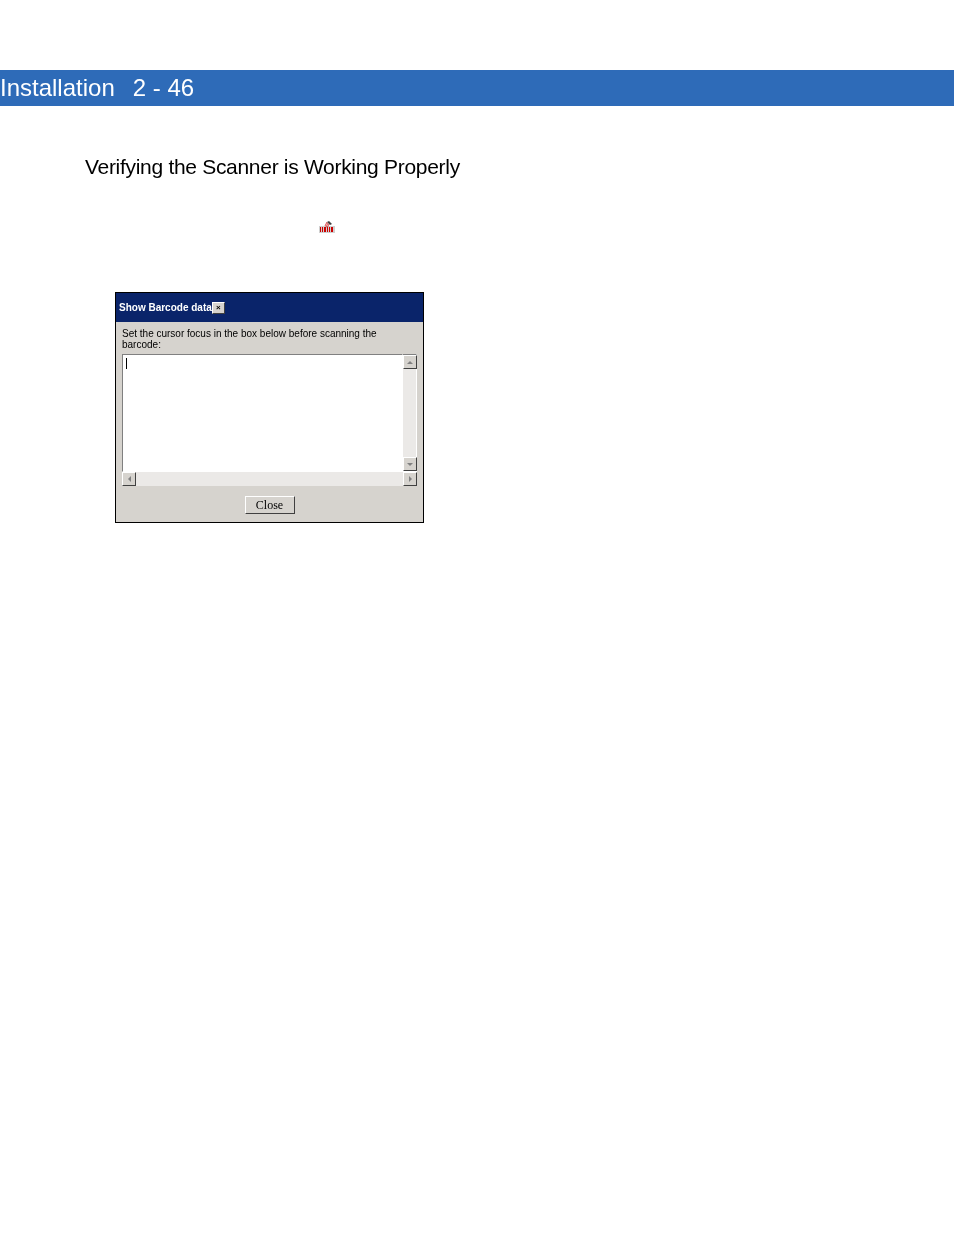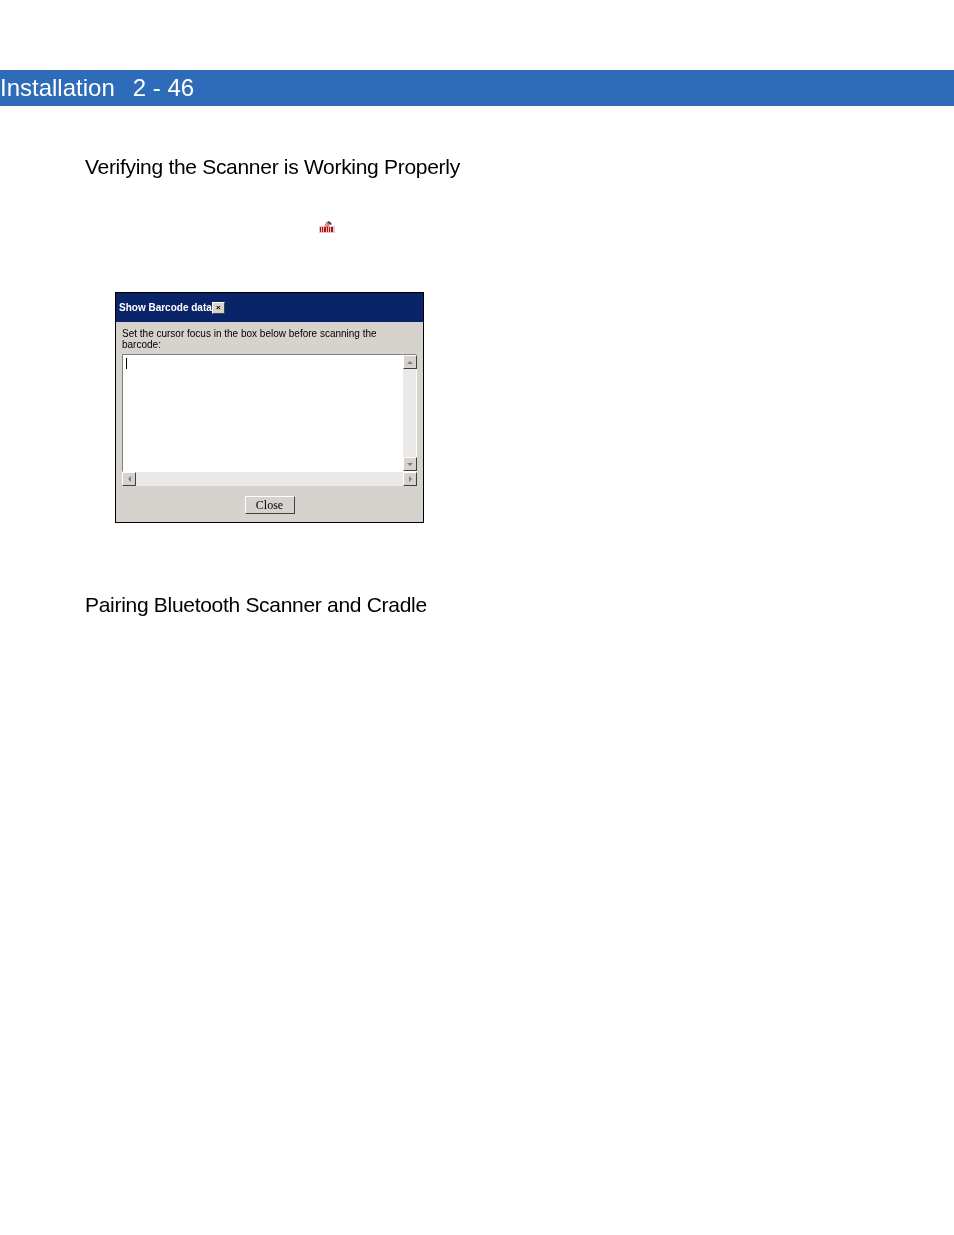--- a/index.html
+++ b/index.html
@@ -257,17 +257,14 @@
           <div class="scroll-btn">
               <div class="arrow arrow-right"></div>
             </div>
         </div>
         <button class="close-dialog-btn">Close</button>
       </div>
     </div>
   </div>
 
 
-  <div class="section2">
-    <h2 class="section-heading">Pairing Bluetooth Scanner and Cradle</h2>
-  </div>
 
 </div>
 
 </body></html>

